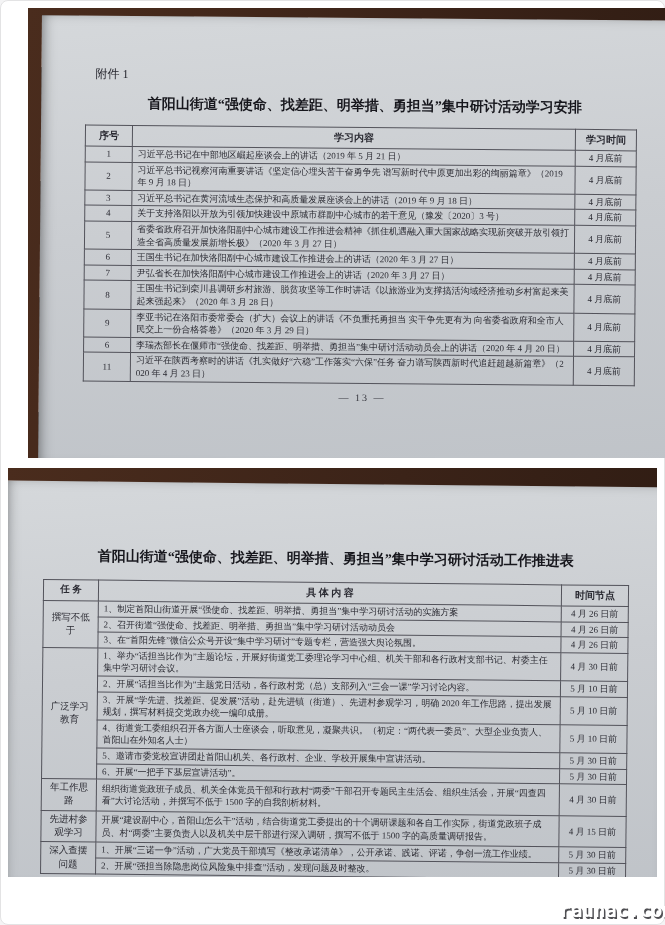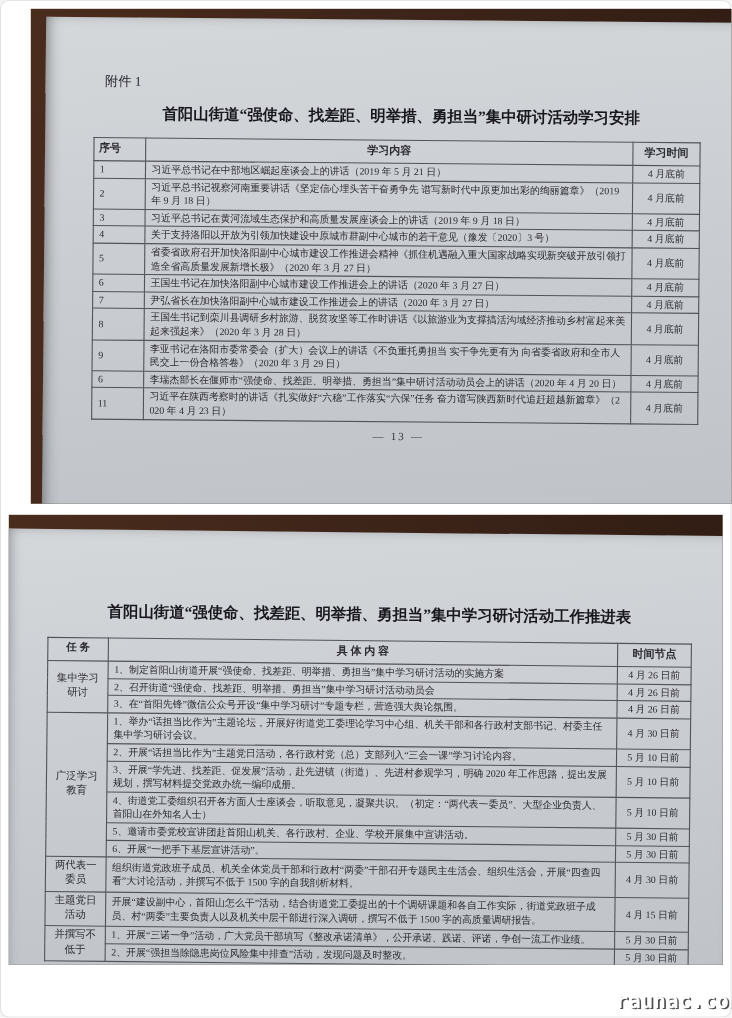--- a/index.html
+++ b/index.html
@@ -33,21 +33,21 @@
   #paper2 .doc-title{margin-top:66px;}
   table{border-collapse:collapse;table-layout:fixed;}
   #table1{margin:12px 0 0 44px;width:552px;}
   #table2{margin:14px 0 0 38px;width:586px;}
   th,td{
     border:1px solid #53535b;color:#2b2b33;
     font-size:9px;line-height:1.4;padding:1px 5px;vertical-align:middle;
     word-break:break-all;
   }
   th{font-weight:bold;font-size:10px;padding:3px 4px;text-align:center;}
-  .c-no{width:38px;text-align:left;}
+  .c-no{width:38px;text-align:center;}
   .c-time{width:56px;text-align:center;padding:1px 2px;}
   .c-task{width:44px;text-align:center;font-size:9.5px;padding:2px 5px;word-break:break-all;}
   #table2 .c-time{width:62px;}
   .pageno{text-align:center;font-size:10px;color:#34343c;margin-top:8px;letter-spacing:2px;}
   .watermark{
     position:absolute;right:-9px;bottom:4px;z-index:9;
     font-family:"DejaVu Sans Mono",monospace;font-weight:bold;font-size:19px;
     color:#ffffff;text-shadow:1.5px 1.5px 0 rgba(70,70,74,.95);
   }
 </style>
@@ -136,21 +136,21 @@
     <table id="table2">
       <thead>
         <tr>
           <th class="c-task">任  务</th>
           <th>具 体 内 容</th>
           <th class="c-time">时间节点</th>
         </tr>
       </thead>
       <tbody id="t2-body">
           <tr>
-            <td class="c-task" rowspan="3">集中学习研讨</td>
+            <td class="c-task" rowspan="3">撰写不低于</td>
             <td>1、制定首阳山街道开展“强使命、找差距、明举措、勇担当”集中学习研讨活动的实施方案</td>
             <td class="c-time">4 月 26 日前</td>
           </tr>
           <tr>
             <td>2、召开街道“强使命、找差距、明举措、勇担当”集中学习研讨活动动员会</td>
             <td class="c-time">4 月 26 日前</td>
           </tr>
           <tr>
             <td>3、在“首阳先锋”微信公众号开设“集中学习研讨”专题专栏，营造强大舆论氛围。</td>
             <td class="c-time">4 月 26 日前</td>
@@ -174,31 +174,31 @@
           </tr>
           <tr>
             <td>5、邀请市委党校宣讲团赴首阳山机关、各行政村、企业、学校开展集中宣讲活动。</td>
             <td class="c-time">5 月 30 日前</td>
           </tr>
           <tr>
             <td>6、开展“一把手下基层宣讲活动”。</td>
             <td class="c-time">5 月 30 日前</td>
           </tr>
           <tr>
-            <td class="c-task" rowspan="1">两代表一委员</td>
+            <td class="c-task" rowspan="1">年工作思路</td>
             <td>组织街道党政班子成员、机关全体党员干部和行政村“两委”干部召开专题民主生活会、组织生活会，开展“四查四看”大讨论活动，并撰写不低于 1500 字的自我剖析材料。</td>
             <td class="c-time">4 月 30 日前</td>
           </tr>
           <tr>
-            <td class="c-task" rowspan="1">主题党日活动</td>
+            <td class="c-task" rowspan="1">先进村参观学习</td>
             <td>开展“建设副中心，首阳山怎么干”活动，结合街道党工委提出的十个调研课题和各自工作实际，街道党政班子成员、村“两委”主要负责人以及机关中层干部进行深入调研，撰写不低于 1500 字的高质量调研报告。</td>
             <td class="c-time">4 月 15 日前</td>
           </tr>
           <tr>
-            <td class="c-task" rowspan="2">并撰写不低于</td>
+            <td class="c-task" rowspan="2">深入查摆问题</td>
             <td>1、开展“三诺一争”活动，广大党员干部填写《整改承诺清单》，公开承诺、践诺、评诺，争创一流工作业绩。</td>
             <td class="c-time">5 月 30 日前</td>
           </tr>
           <tr>
             <td>2、开展“强担当除隐患岗位风险集中排查”活动，发现问题及时整改。</td>
             <td class="c-time">5 月 30 日前</td>
           </tr>
         </tbody>
     </table>
   </div>

